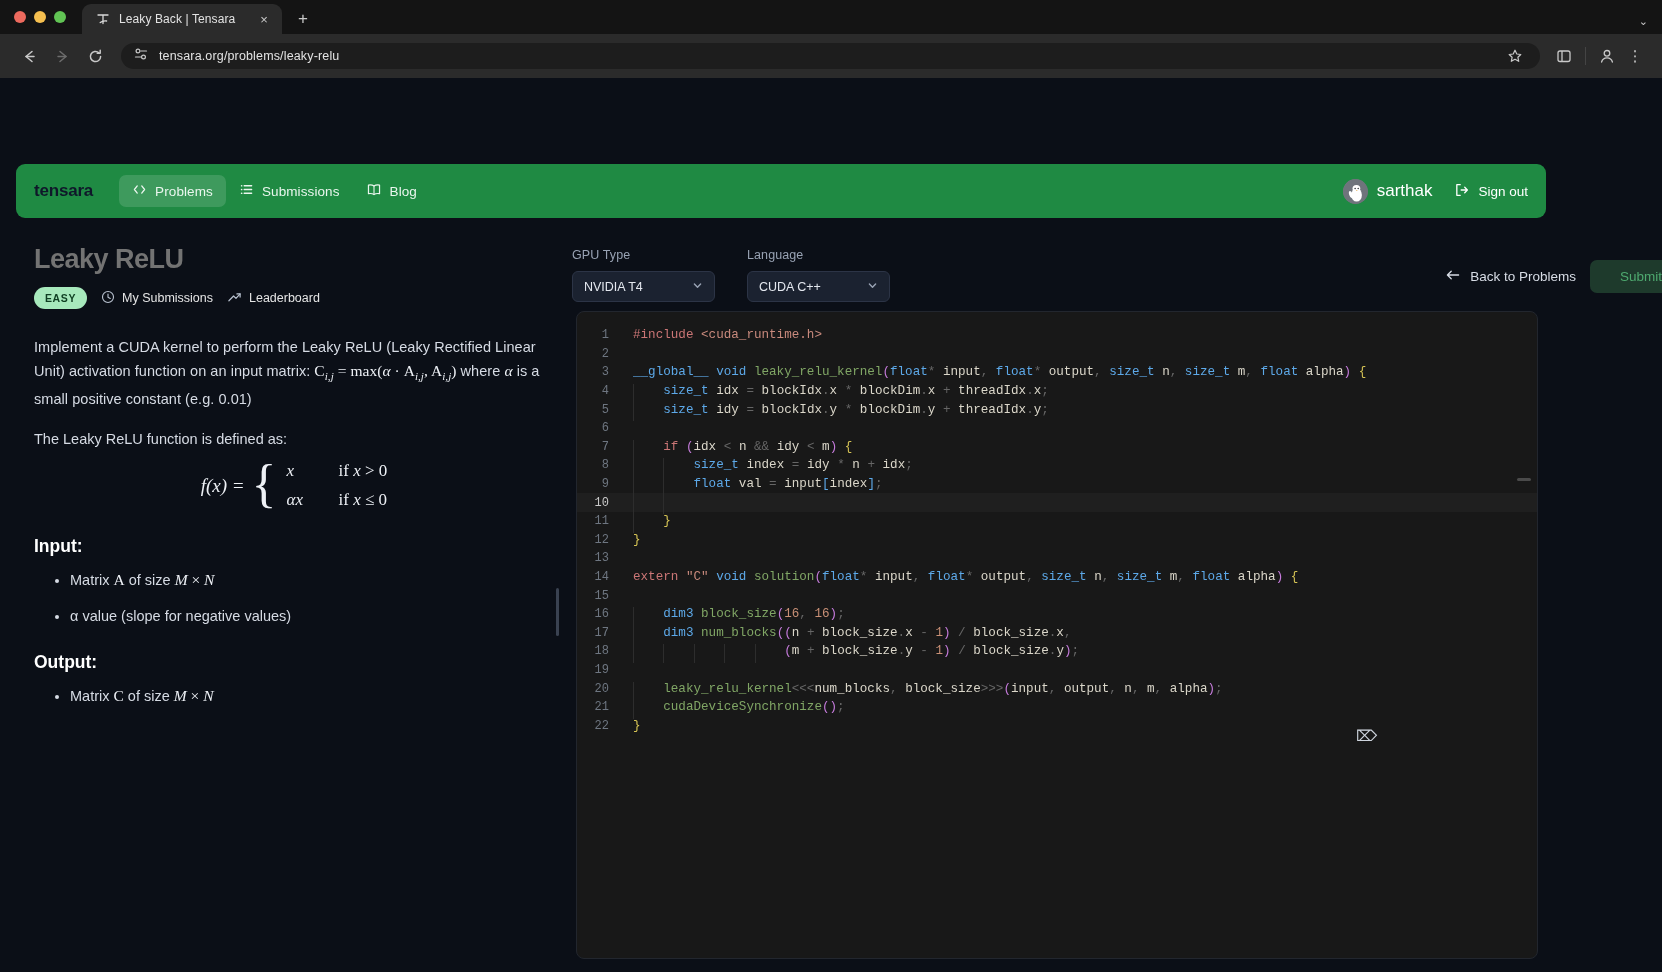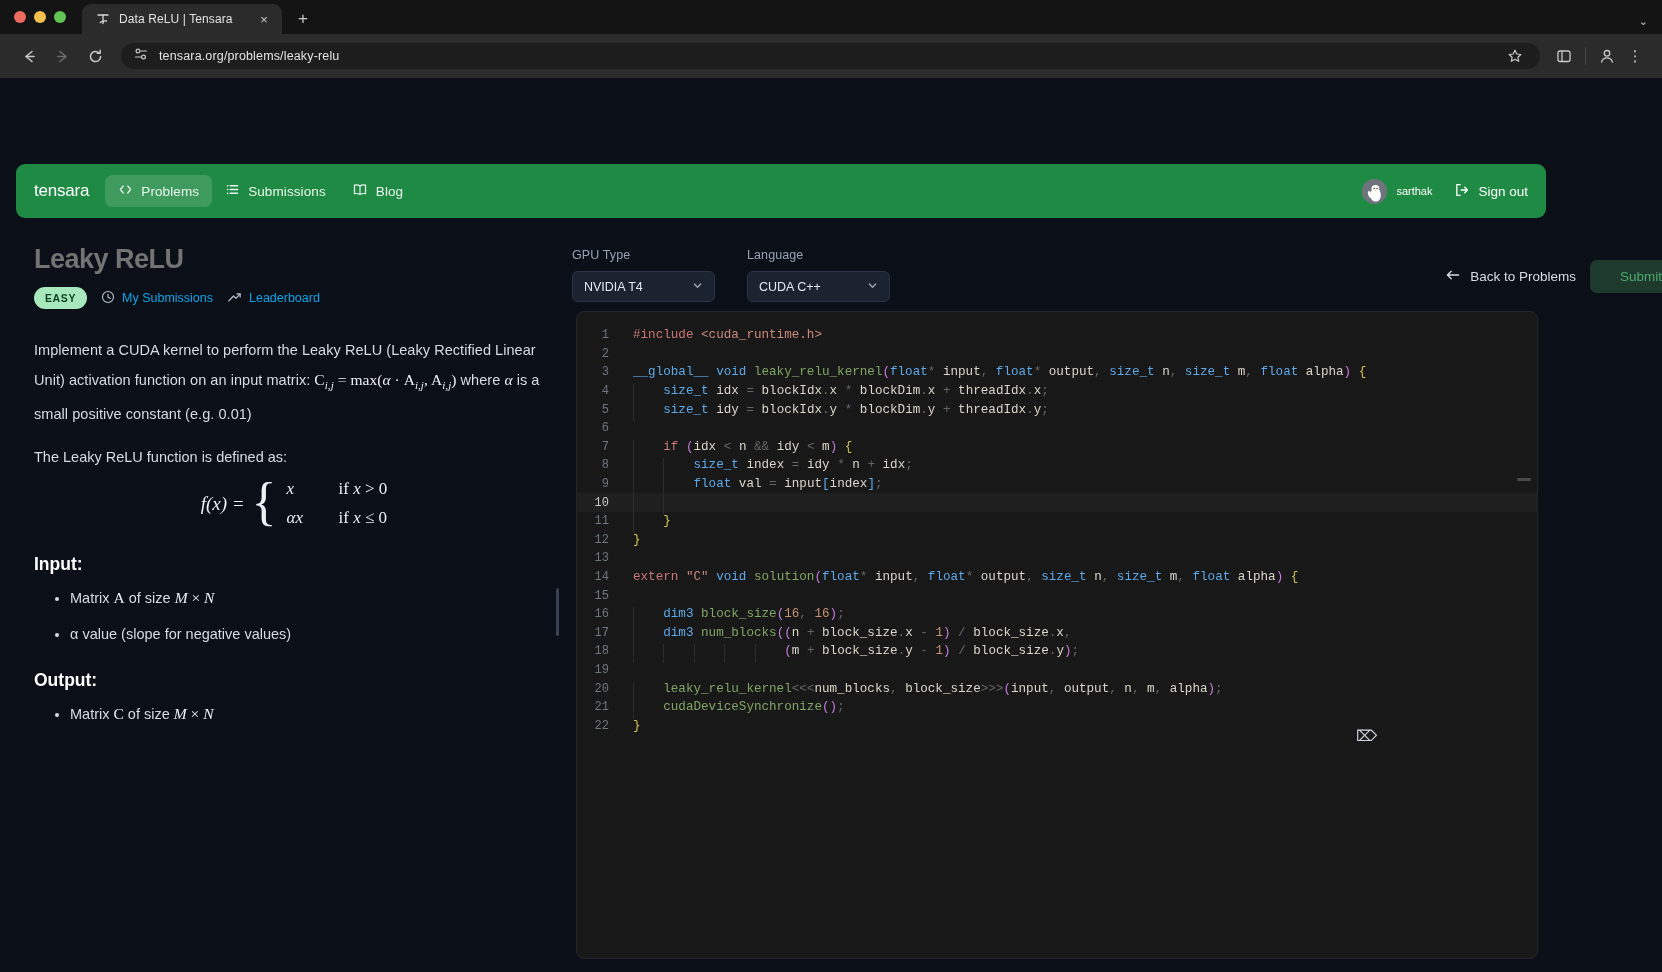--- a/index.html
+++ b/index.html
@@ -42,47 +42,47 @@
   .vdiv { width:1px; height:18px; background:#444; margin:0 6px; }
 
   
   .page { flex:1; background:#0b0f17; position:relative; overflow:hidden; }
 
   .appnav {
     position:absolute; left:16px; top:86px; width:1530px; height:54px;
     background:#1f8a43; border-radius:9px;
     display:flex; align-items:center; padding:0 18px;
   }
-  .brand { font-size:17px; font-weight:normal; color:#ffffff; letter-spacing:-.2px; margin-right:16px; }
+  .brand { font-size:17px; font-weight:bold; color:#0f172a; letter-spacing:-.2px; margin-right:26px; }
   .navitem {
     display:flex; align-items:center; gap:8px; height:32px; padding:0 13px;
     border-radius:7px; font-size:13.5px; color:#eaf6ee; letter-spacing:.1px;
   }
   .navitem.active { background:rgba(255,255,255,.14); }
   .nav-right { margin-left:auto; display:flex; align-items:center; gap:22px; }
   .avatar {
     width:25px; height:25px; border-radius:50%;
     background:radial-gradient(circle at 40% 40%,#8d9199,#5d6168);
     display:flex; align-items:center; justify-content:center; overflow:hidden;
   }
-  .uname { font-size:11px; color:#fff; }
+  .uname { font-size:17px; color:#fff; }
   .user-wrap { display:flex; align-items:center; gap:9px; }
   .signout { display:flex; align-items:center; gap:8px; font-size:13.5px; color:#fff; }
 
   
   .left { position:absolute; left:34px; top:166px; width:520px; }
   .ptitle { font-size:27px; font-weight:bold; color:#737373; letter-spacing:-.5px; }
   .meta { display:flex; align-items:center; gap:14px; margin-top:12px; }
   .badge {
     background:#a7e9bc; color:#0f3f22; font-size:10.5px; font-weight:bold;
     letter-spacing:.6px; padding:5px 11px; border-radius:12px;
   }
-  .metalink { display:flex; align-items:center; gap:7px; font-size:12.5px; color:#0ea5e9; }
-
-  .desc { margin-top:27px; font-size:14.5px; line-height:29px; color:#d6dbe4; letter-spacing:.05px; }
+  .metalink { display:flex; align-items:center; gap:7px; font-size:12.5px; color:#e5e5e5; }
+
+  .desc { margin-top:27px; font-size:14.5px; line-height:23px; color:#d6dbe4; letter-spacing:.05px; }
   .mathi { font-family:"Liberation Serif", serif; font-style:italic; font-size:15.5px; color:#eef1f6; }
   .mathr { font-family:"Liberation Serif", serif; font-size:15.5px; color:#eef1f6; }
   .subtle { margin-top:20px; font-size:14.5px; color:#d6dbe4; }
 
   .eqwrap { display:flex; justify-content:center; margin-top:14px; }
   .eq { display:flex; align-items:center; font-family:"Liberation Serif", serif; color:#eef1f6; }
   .eq .lhs { font-style:italic; font-size:19px; margin-right:7px; }
   .eq .brace { font-size:52px; line-height:0.62; font-weight:300; margin-right:10px; transform:translateY(-1px); }
   .cases { display:flex; flex-direction:column; gap:9px; }
   .crow { display:flex; align-items:baseline; }
@@ -159,21 +159,21 @@
       <div class="dot yellow"></div>
       <div class="dot green"></div>
     </div>
     <div class="tab">
       <span class="tab-fav">
         <svg width="14" height="14" viewBox="0 0 14 14">
           <path d="M2 3 L12 3 M7 3 L7 11.5" stroke="#d9d9d9" stroke-width="1.3" fill="none" stroke-linecap="round"></path>
           <path d="M4.2 10.6 C6 9.2 8.4 8.6 10.6 9" stroke="#d9d9d9" stroke-width="1.3" fill="none" stroke-linecap="round"></path>
         </svg>
       </span>
-      <span class="tab-title">Data ReLU | Tensara</span>
+      <span class="tab-title">Leaky Back | Tensara</span>
       <span class="tab-close">×</span>
     </div>
     <div class="newtab">+</div>
     <div class="chev-right">⌄</div>
   </div>
 
   <div class="urlbar">
     <div class="navbtn">
       <svg width="17" height="17" viewBox="0 0 17 17">
           <path d="M11 3.5 L5 8.5 L11 13.5" stroke="#c9c9c9" stroke-width="1.5" fill="none" stroke-linecap="round" stroke-linejoin="round"></path>

